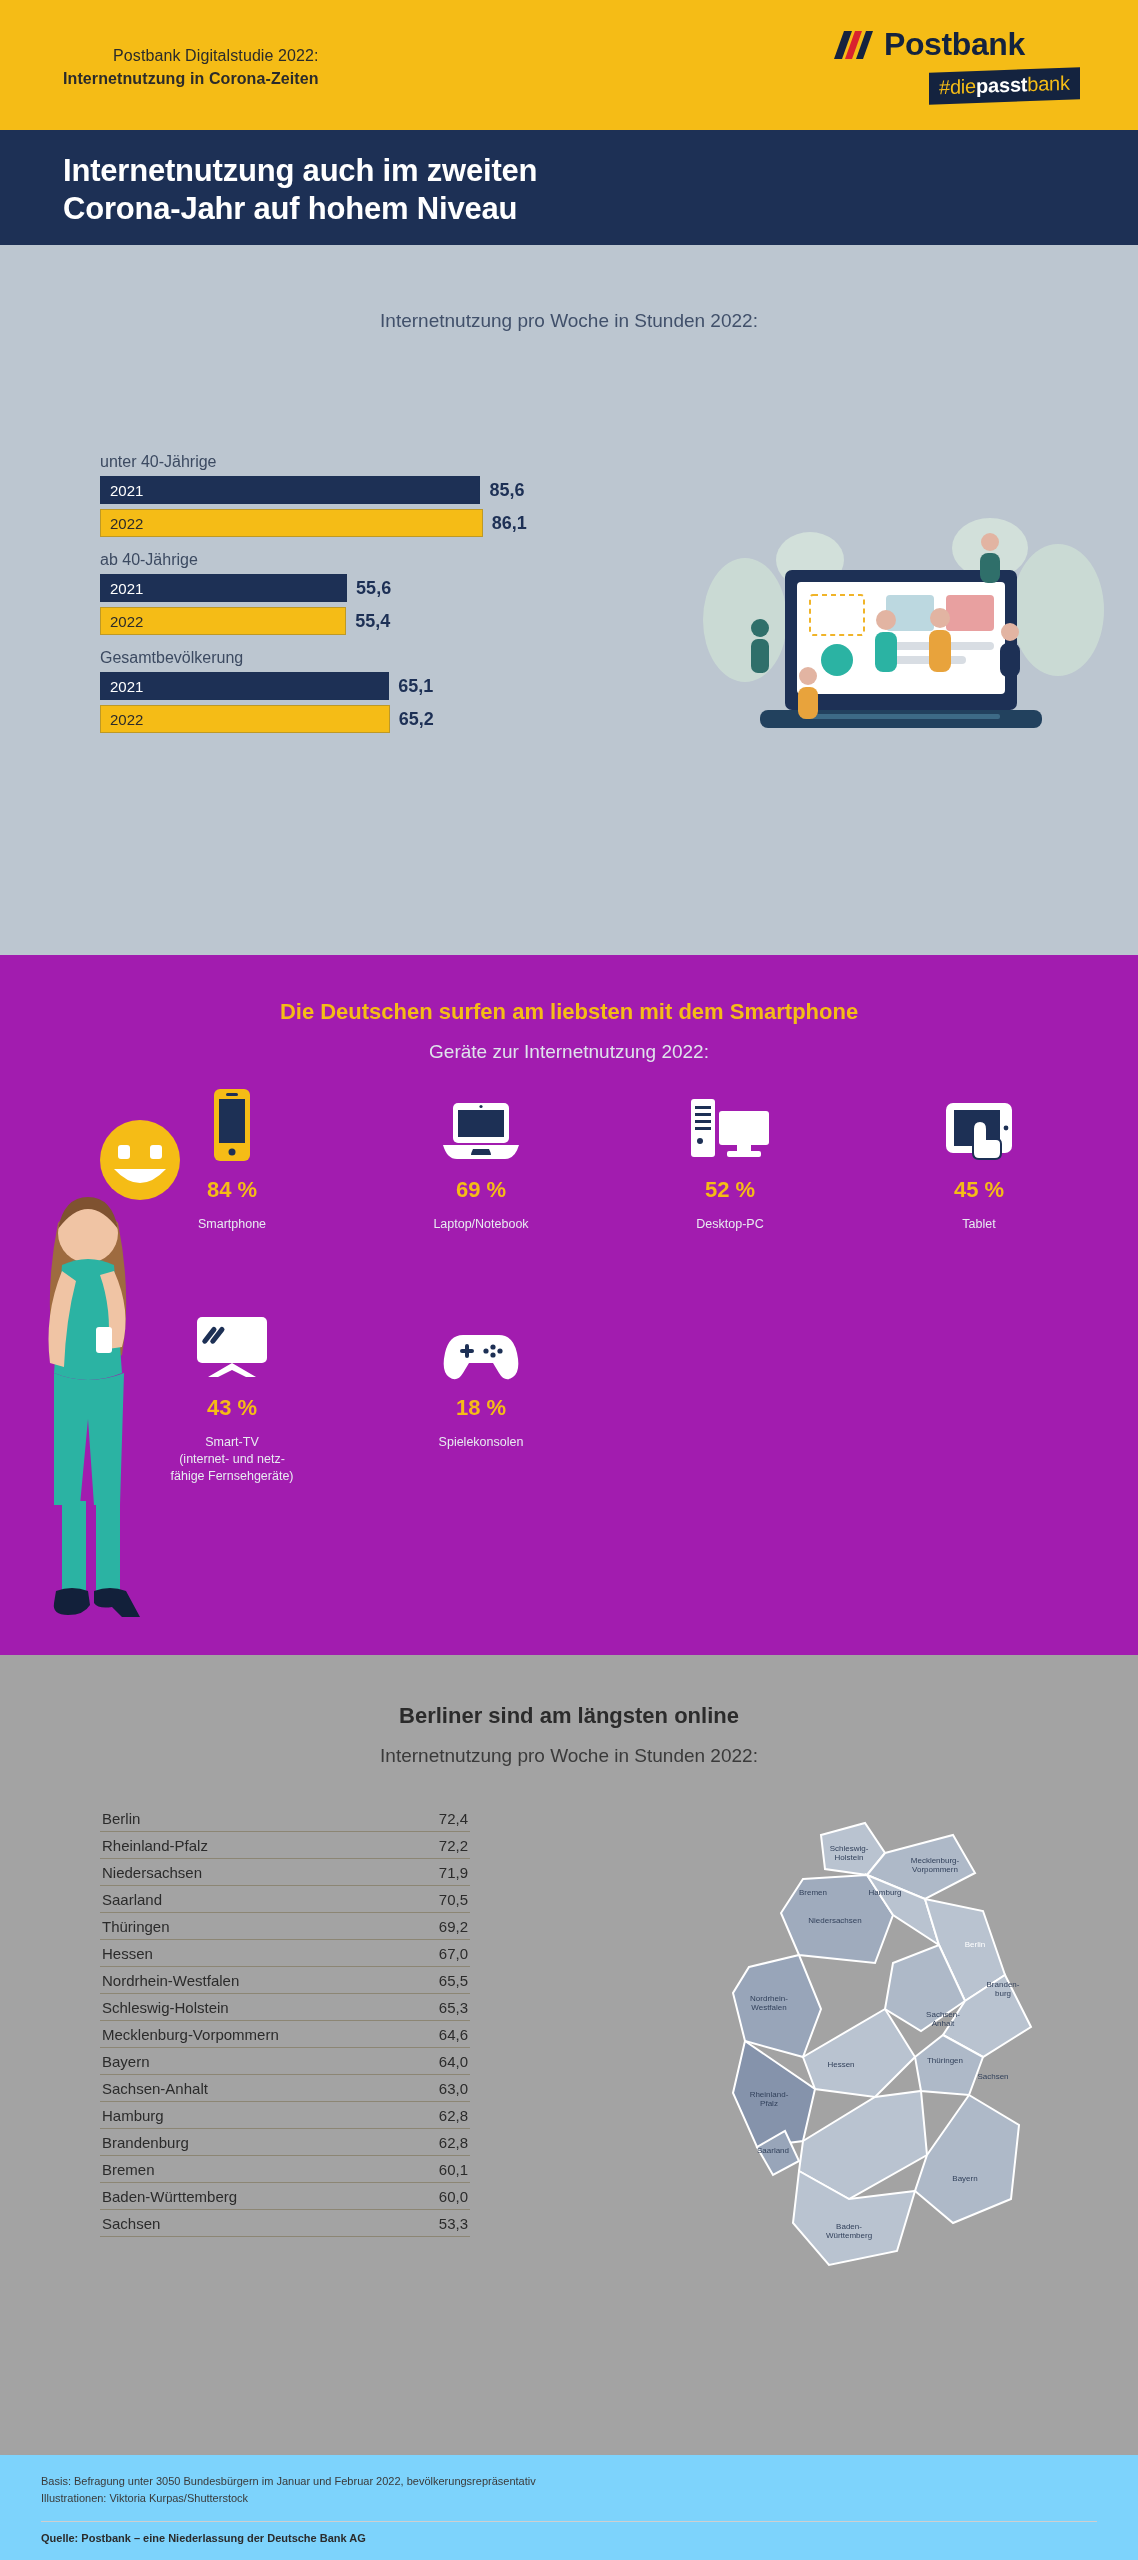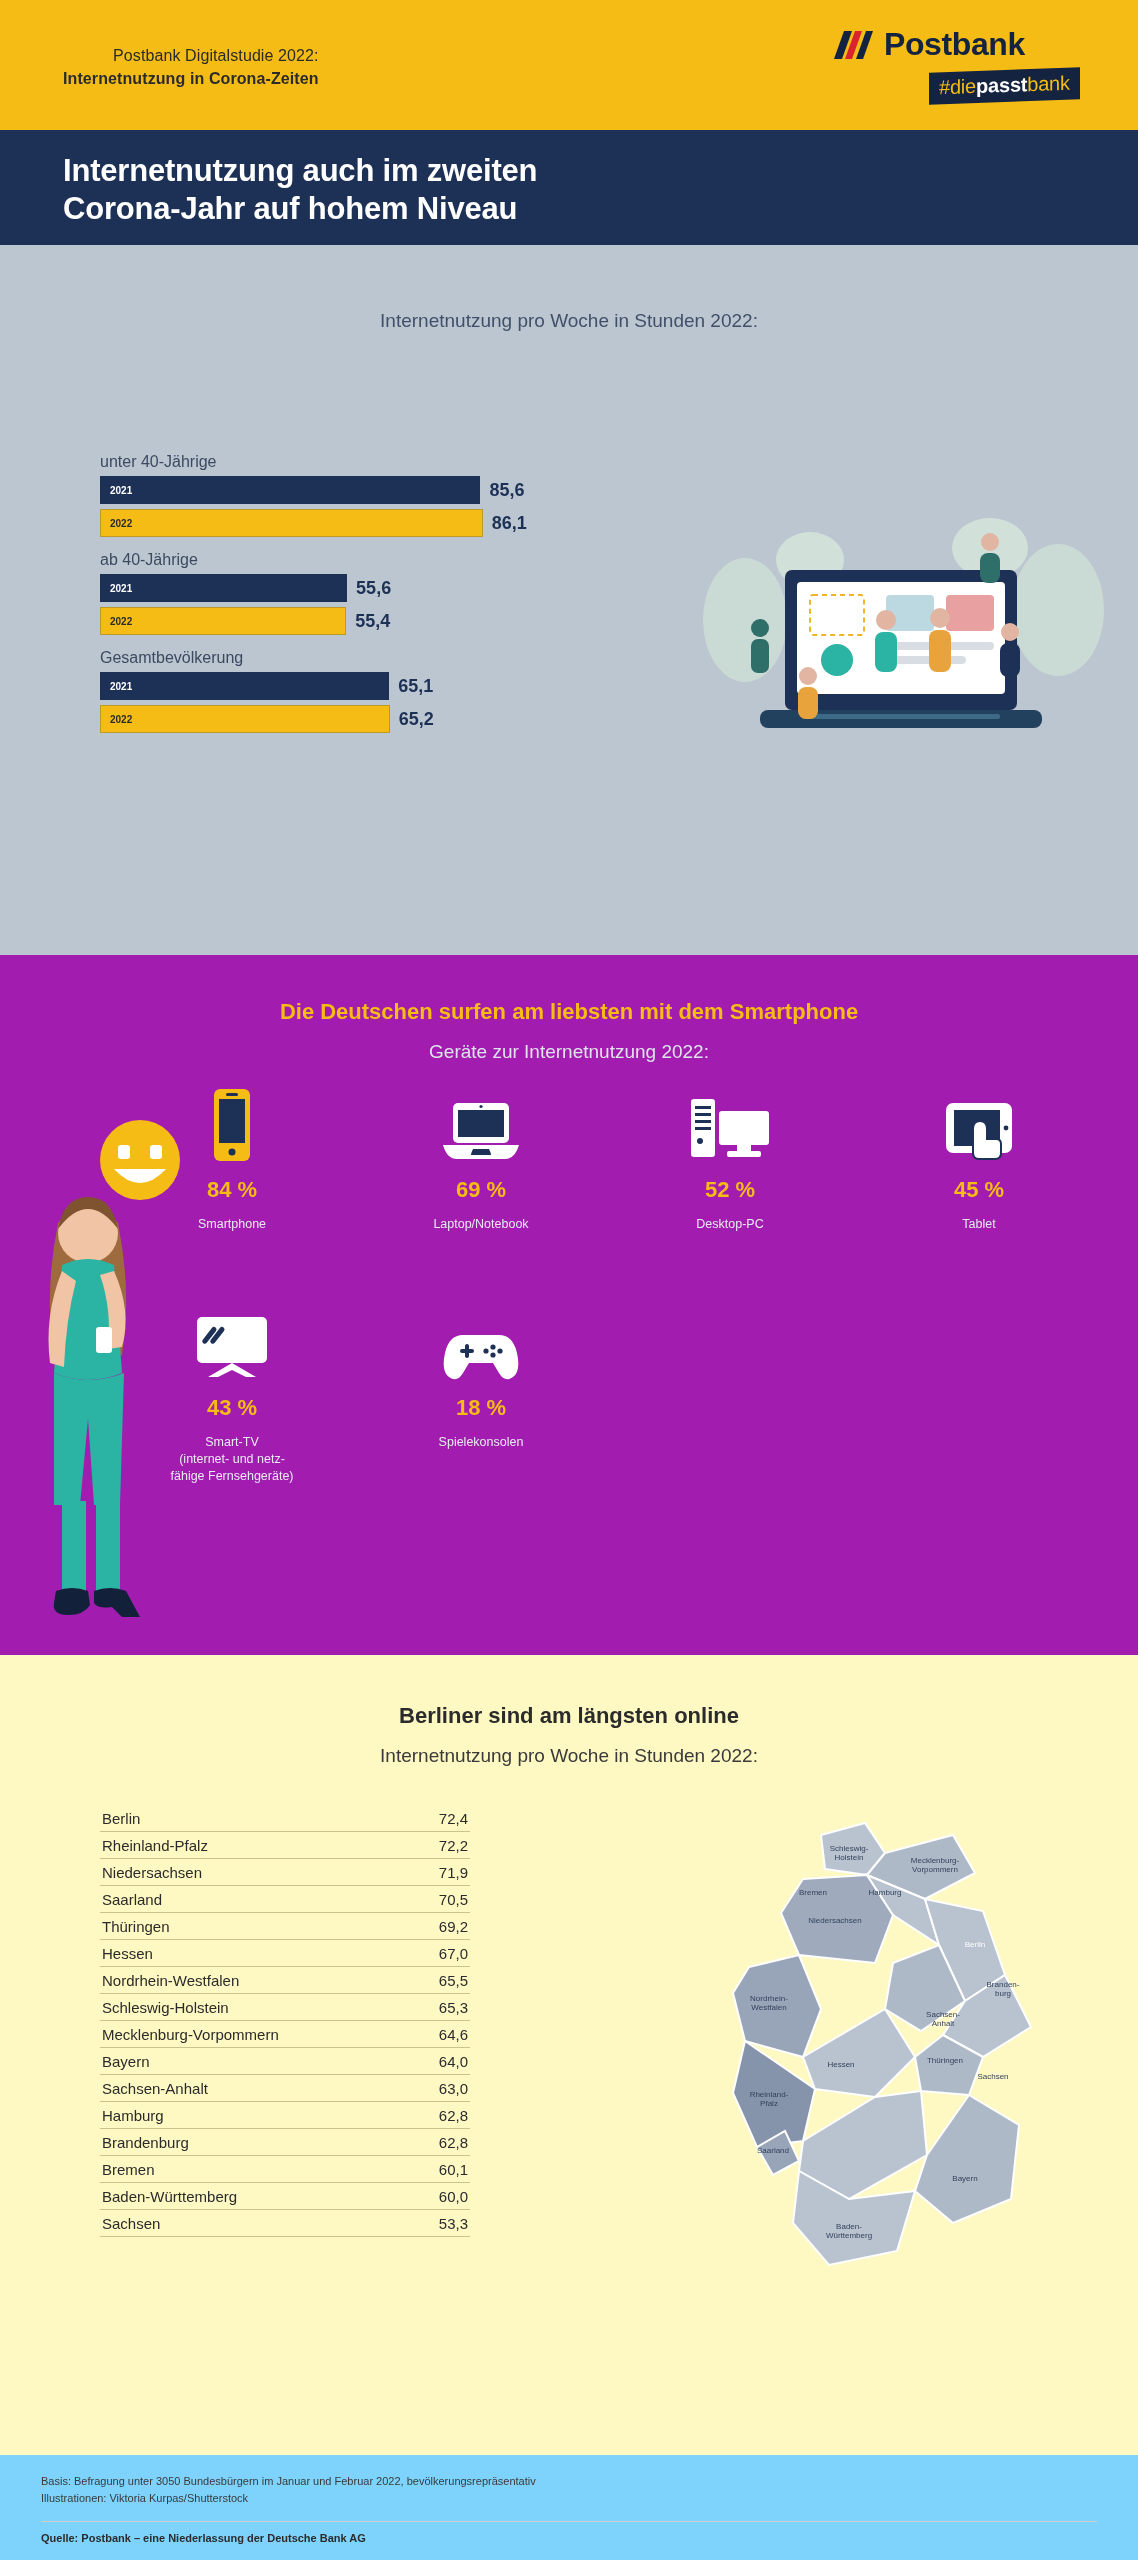--- a/index.html
+++ b/index.html
@@ -55,21 +55,21 @@
   .sec-head .sub {
     margin-top:13px; font-size:19px; color:#41506a; font-weight:normal;
   }
 
   .bars { position:absolute; left:100px; top:208px; width:480px; }
   .bar-group { margin-bottom:14px; }
   .bar-group-label { font-size:16px; color:#3c4a61; margin-bottom:5px; }
   .bar-row { display:flex; align-items:center; height:28px; margin-bottom:5px; }
   .bar {
     height:28px; display:flex; align-items:center;
-    padding-left:9px; font-size:10px; font-weight:bold;
+    padding-left:9px; font-size:15px; font-weight:normal;
     border:1px solid rgba(29,48,85,.25);
   }
   .bar.y2021 { background:#1d3055; color:#ffffff; }
   .bar.y2022 { background:#F5BC16; color:#2b2b2b; }
   .bar-val { font-size:18px; font-weight:bold; color:#1d3055; margin-left:9px; white-space:nowrap; }
 
   .illus { position:absolute; right:28px; top:255px; width:420px; height:250px; }
 
   
   .sec-navy { background:#a21caf; height:700px; position:relative; }
@@ -87,21 +87,21 @@
   .dev-cell { width:124px; margin-right:125px; text-align:center; }
   .dev-cell:last-child { margin-right:0; }
   .dev-icon { height:78px; display:flex; align-items:flex-end; justify-content:center; }
   .dev-pct { color:#F5BC16; font-size:22px; font-weight:bold; margin-top:14px; }
   .dev-lbl { color:#e8ebf1; font-size:12.5px; margin-top:13px; line-height:1.35; }
   .dev-row.second { margin-top:70px; }
 
   .lady { position:absolute; left:10px; top:150px; width:200px; height:560px; }
 
   
-  .sec-yellow { background:#fef9c3; height:800px; position:relative; }
+  .sec-yellow { background:#a3a3a3; height:800px; position:relative; }
   .sec-yellow h2 {
     text-align:center; padding-top:48px; color:#2b2b2b;
     font-size:22px; font-weight:bold;
   }
   .sec-yellow .sub {
     text-align:center; margin-top:16px; color:#3a3a3a; font-size:19px;
   }
   .state-list { position:absolute; left:100px; top:150px; width:370px; }
   .state-row {
     display:flex; justify-content:space-between; align-items:baseline;

